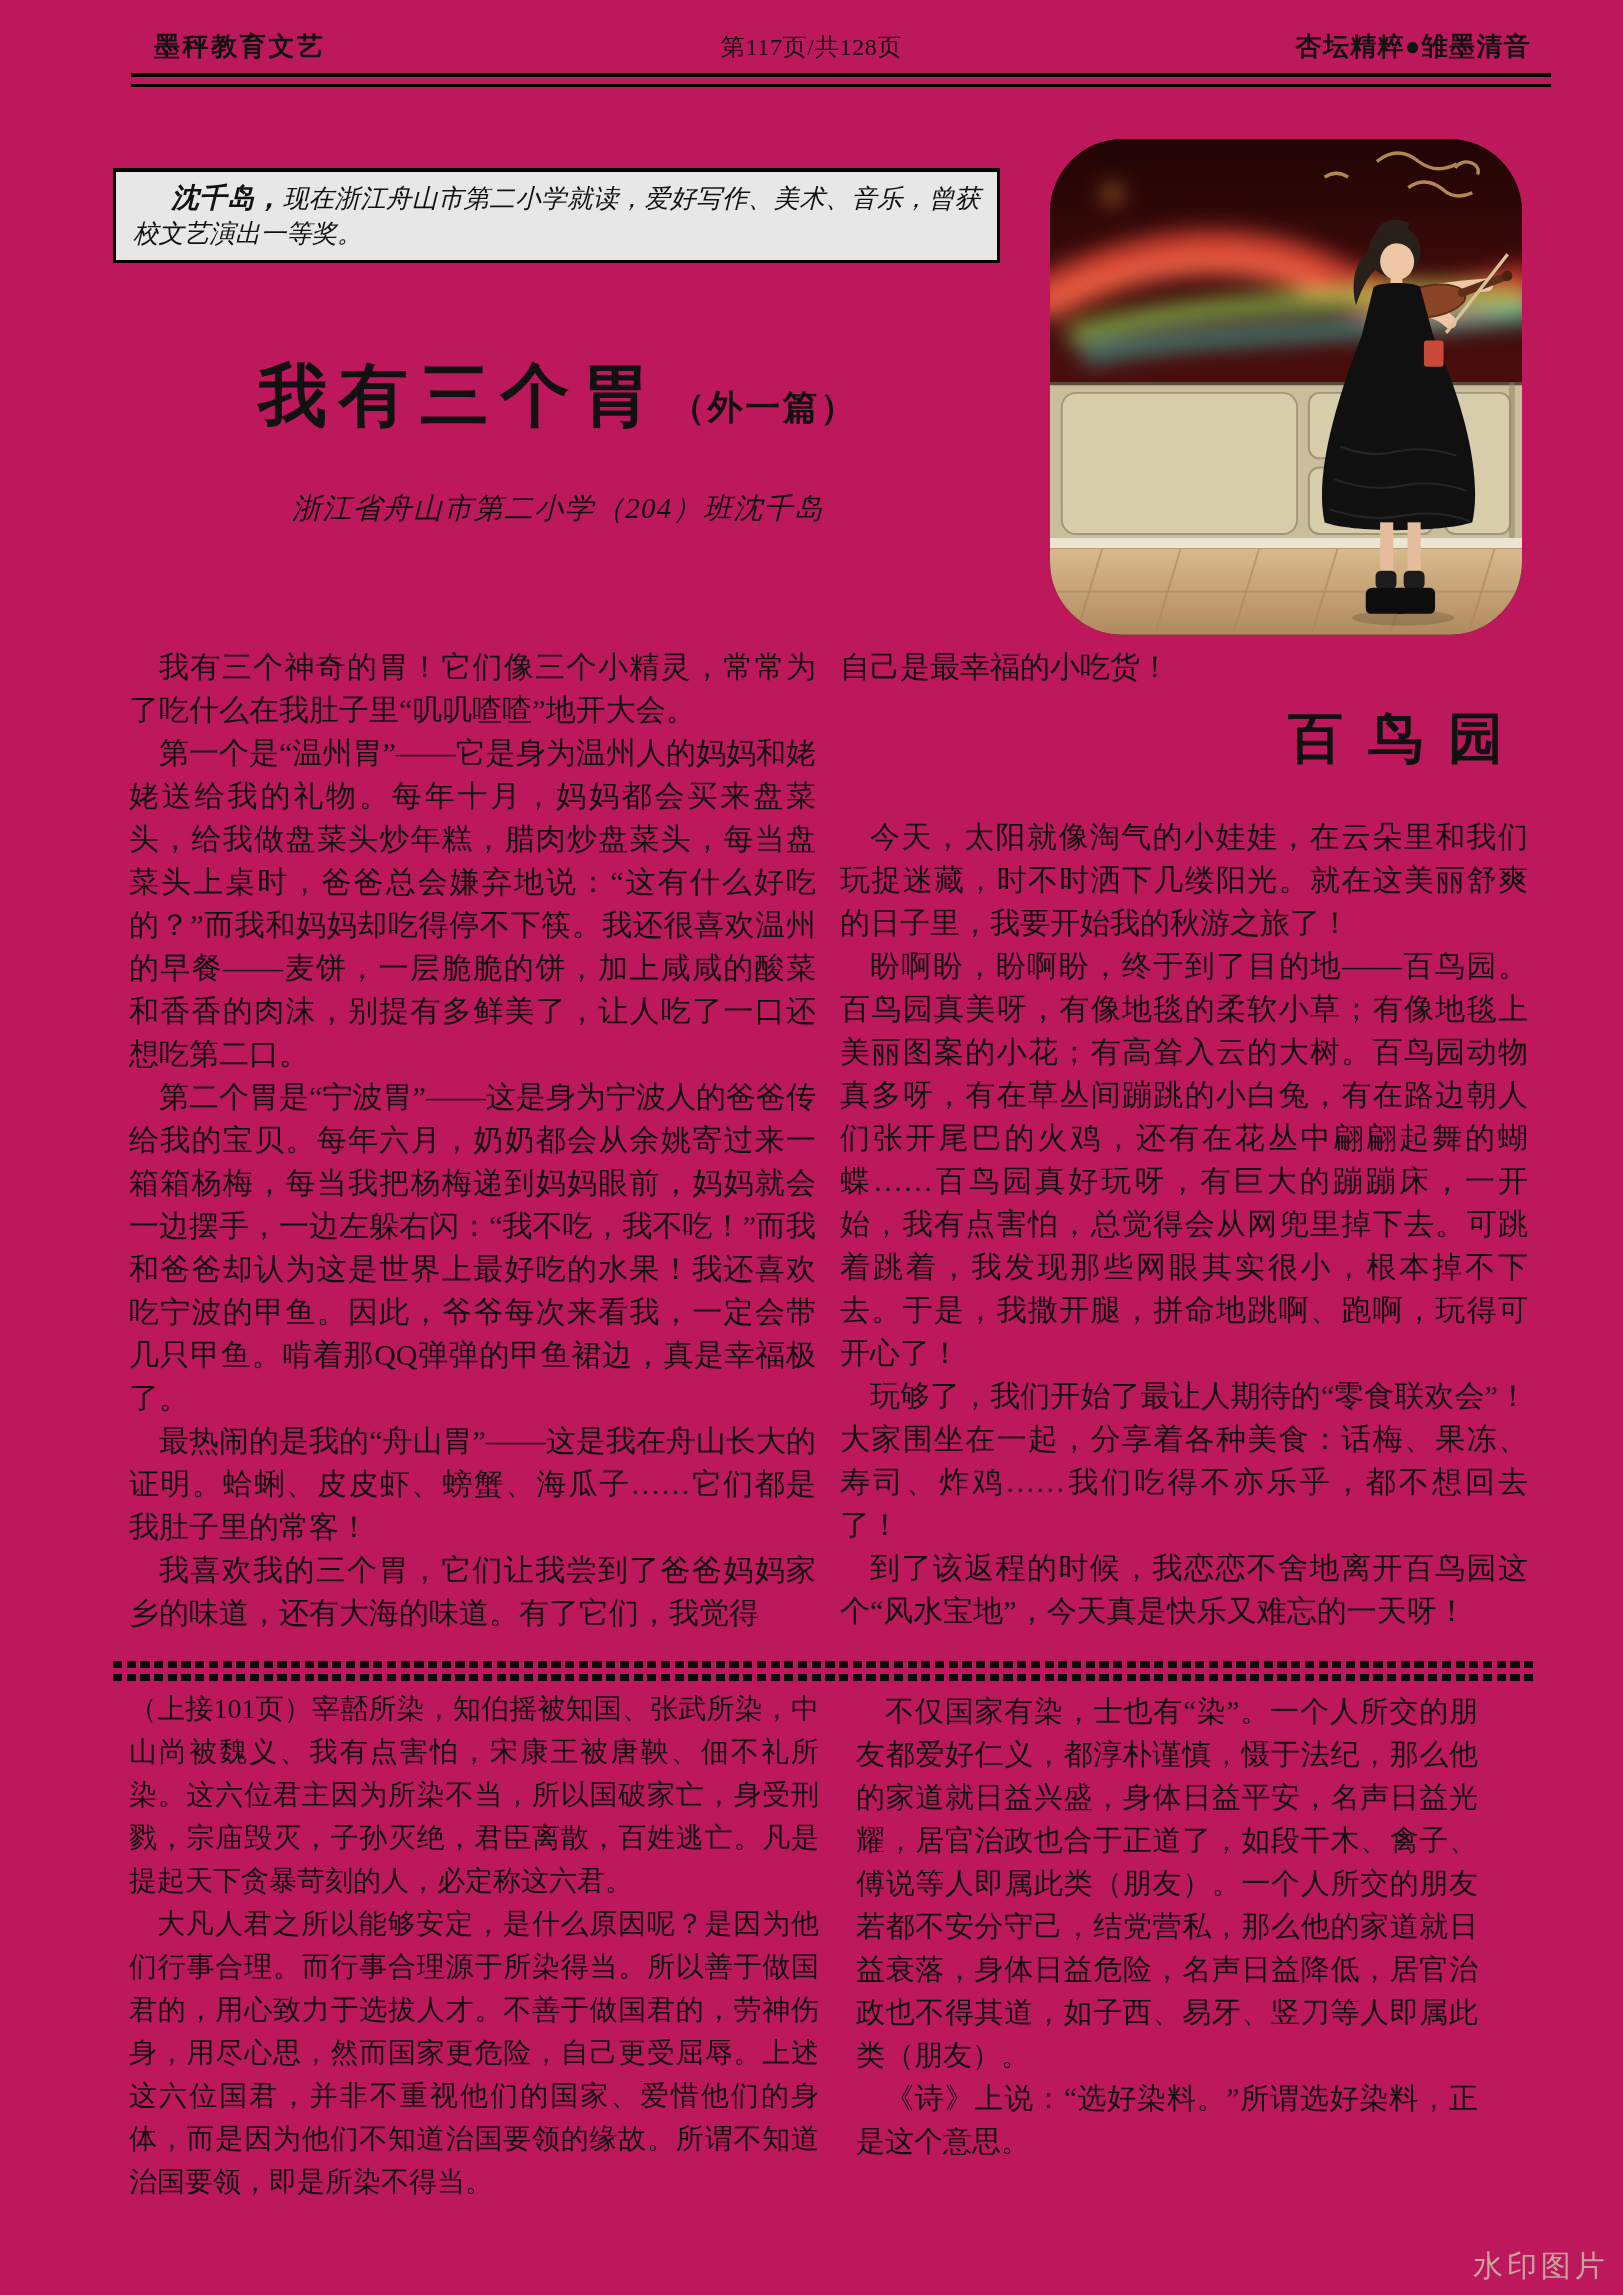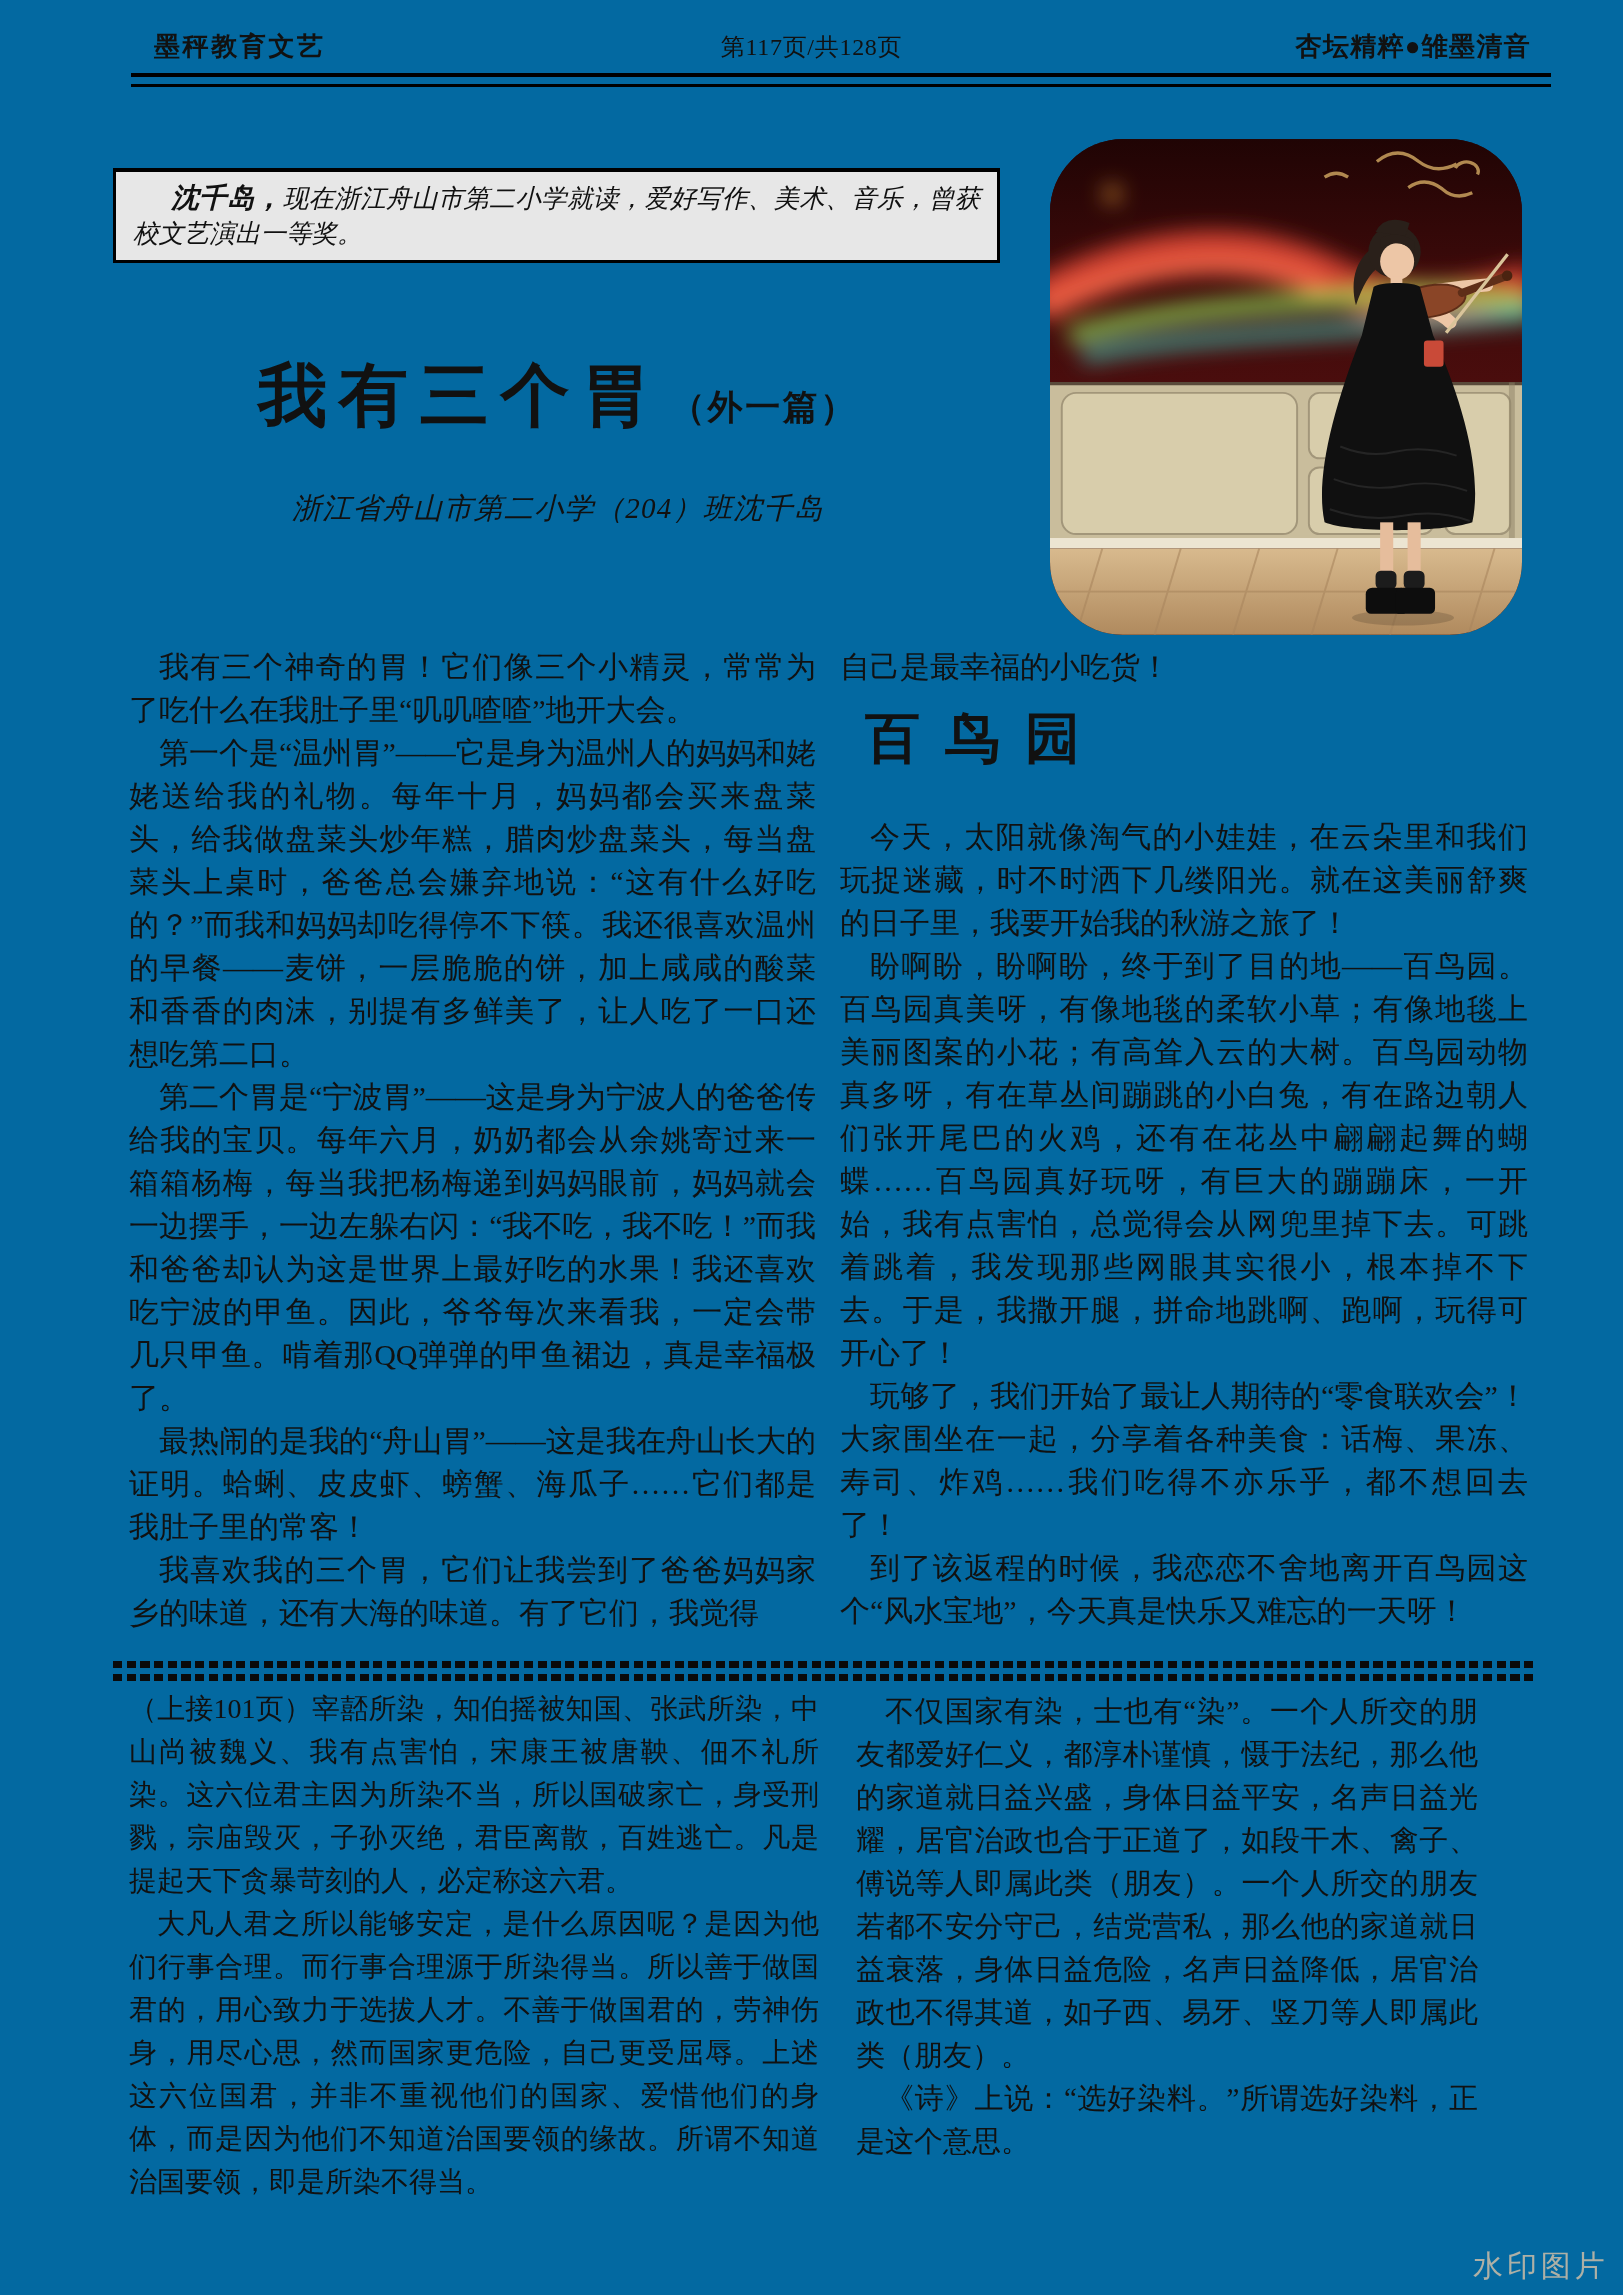--- a/index.html
+++ b/index.html
@@ -1,17 +1,17 @@
 <!DOCTYPE html>
 <html style="font-size:10.5px"><head>
 <meta charset="utf-8">
 <style>
   html,body{margin:0;padding:0;background:#888;}
   .page{
-    position:relative;width:1623px;height:2295px;background:#0369a1;
+    position:relative;width:1623px;height:2295px;background:#be185d;
     font-family:"Liberation Serif","DejaVu Serif",serif;color:#111;overflow:hidden;
   }
   
   .hdr-left{position:absolute;left:154px;top:29px;font-family:"Liberation Sans","DejaVu Sans",sans-serif;
     font-weight:700;font-size:26px;letter-spacing:2.6px;}
   .hdr-center{position:absolute;left:0;right:0;top:31px;text-align:center;font-size:24px;letter-spacing:0.7px;}
   .hdr-right{position:absolute;right:92px;top:29px;font-family:Liberation Sans, sans-serif;
     font-weight:700;font-size:26px;letter-spacing:1.3px;margin-left:40px;}
   .hdr-rule{position:absolute;left:131px;right:72px;top:73px;height:6.5px;
     border-top:4.6px solid #000;border-bottom:3.9px solid #000;}
@@ -32,21 +32,21 @@
   .byline{position:absolute;left:113px;top:489px;width:890px;text-align:center;
     font-size:29px;font-style:italic;letter-spacing:1.3px;}
   
   .col{position:absolute;text-align:justify;word-break:break-all;}
   .col p{margin:0;text-indent:1em;text-align:justify;text-justify:inter-ideograph;}
   .col p.no-indent{text-indent:0;}
   .col-a1{left:129px;top:645px;width:687px;}
   .col-a1 p{font-size:30px;line-height:43px;}
   .col-a2{left:840px;top:645px;width:688px;}
   .col-a2 p{font-size:30px;line-height:43px;}
-  .a2-title{font-size:55px;font-weight:700;letter-spacing:25px;text-indent:25px;text-align:left;
+  .a2-title{font-size:55px;font-weight:700;letter-spacing:25px;text-indent:25px;text-align:right;
     margin:17px 0 41px 0;line-height:1.25;}
   
   .divider{position:absolute;left:113px;top:1661px;width:1421px;}
   .divider .dash-row{height:6.5px;margin-bottom:6.5px;
     background:repeating-linear-gradient(90deg,#0a0a0a 0 9.2px,transparent 9.2px 13.7px);}
   
   .col-cl{left:129px;top:1687px;width:690px;}
   .col-cl p{font-size:28px;line-height:43px;}
   .col-cr{left:856px;top:1690px;width:622px;}
   .col-cr p{font-size:29px;line-height:43px;}

